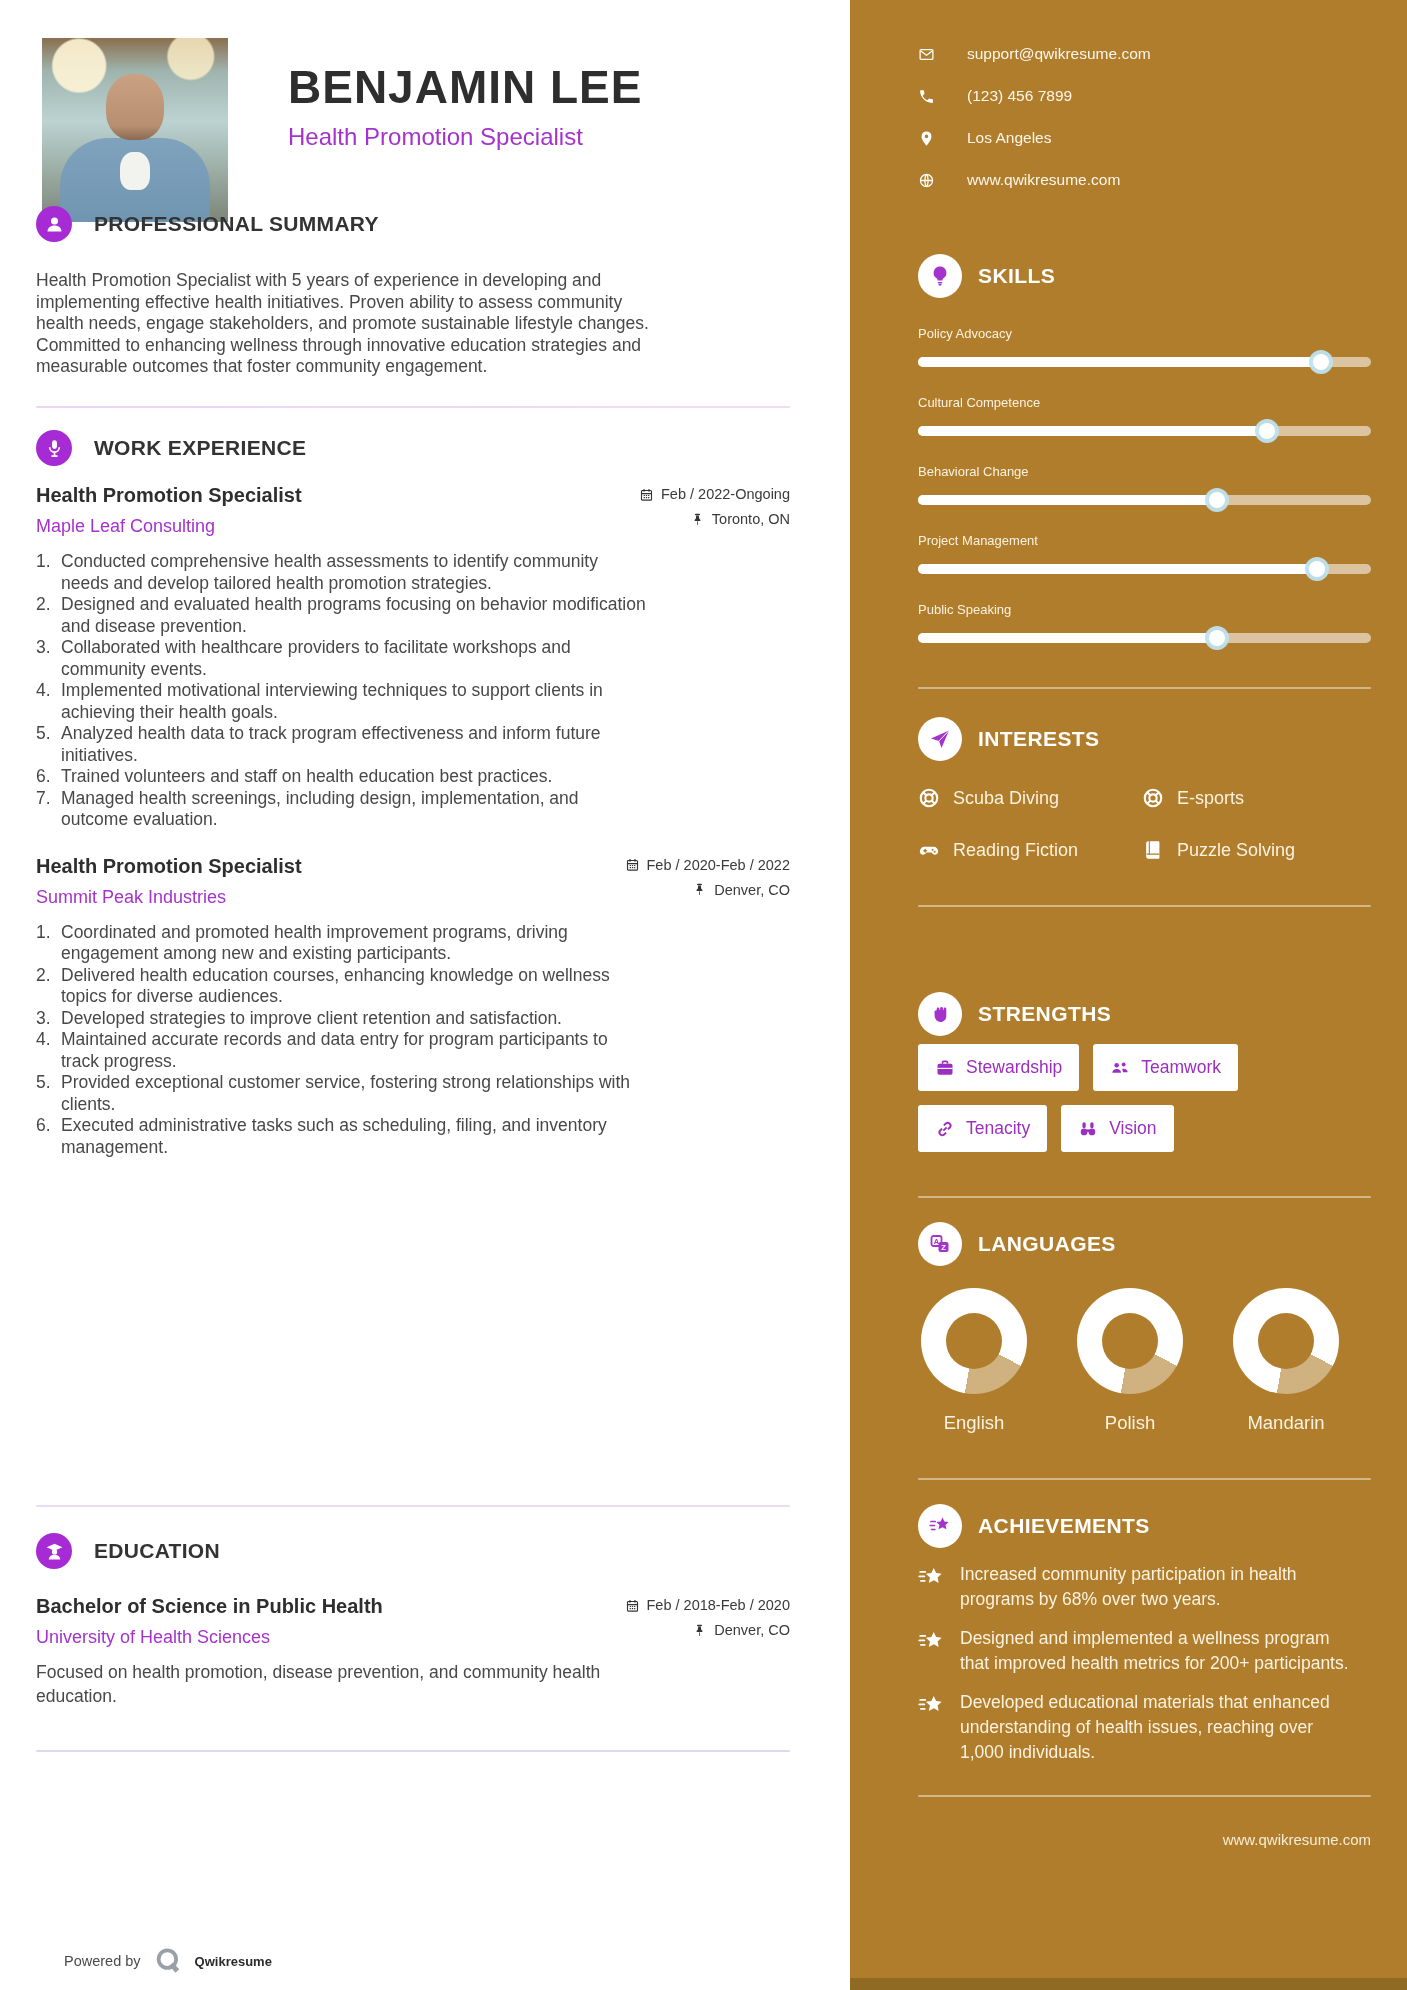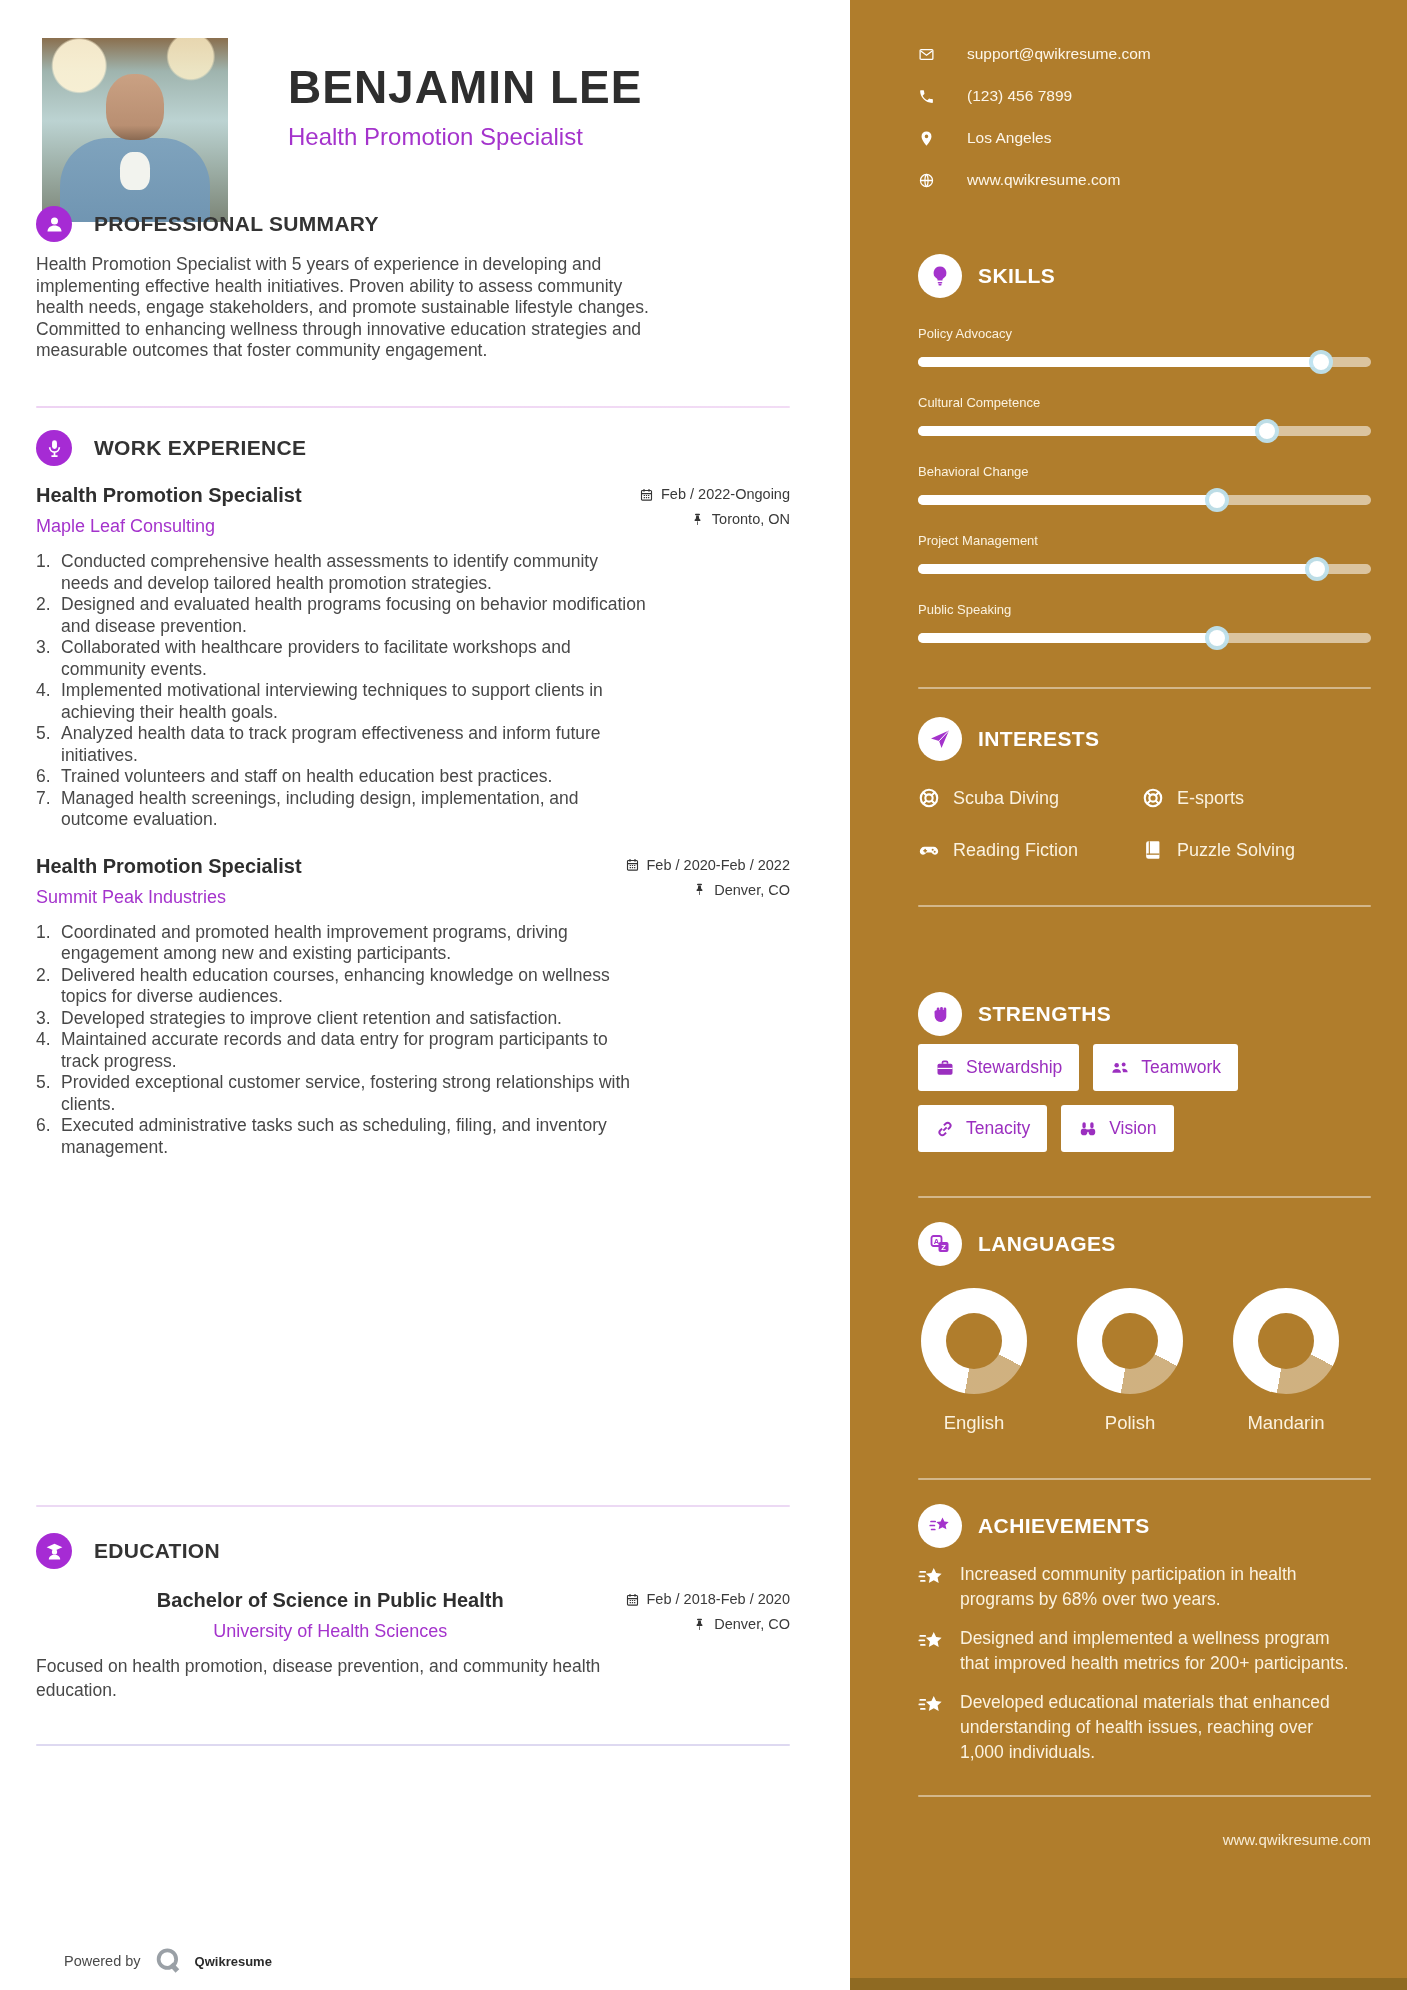--- a/index.html
+++ b/index.html
@@ -27,42 +27,42 @@
   .name-block{position:absolute;left:252px;top:62px;}
   .person-name{font-size:46px;font-weight:700;letter-spacing:1px;color:#2e2e2e;line-height:1.1;}
   .person-title{margin-top:10px;font-size:24px;color:#a433cc;font-weight:500;}
 
   .sec-head{display:flex;align-items:center;gap:22px;}
   .sec-badge{width:36px;height:36px;border-radius:50%;background:#a62bd4;display:flex;align-items:center;justify-content:center;flex:0 0 auto;}
   .sec-badge svg{width:21px;height:21px;}
   .sec-title{font-size:21px;font-weight:700;color:#333333;letter-spacing:.3px;}
 
   .summary-sec{position:absolute;left:0;top:206px;width:754px;}
-  .summary-text{margin-top:12px;width:618px;font-size:17.5px;line-height:21.5px;color:#484848;}
+  .summary-text{margin-top:28px;width:618px;font-size:17.5px;line-height:21.5px;color:#484848;}
 
   .divider{position:absolute;left:0;width:754px;height:2px;background:linear-gradient(90deg,#eed3f3,#f2dcf5);border-radius:2px;}
   .div1{top:406px;}
 
   .work-sec{position:absolute;left:0;top:430px;width:754px;}
   .job{margin-top:18px;}
   .job + .job{margin-top:24px;}
   .job-head{display:grid;grid-template-columns:1fr auto;column-gap:10px;}
   .job-title{font-size:20px;font-weight:700;color:#2e2e2e;}
   .job-company{margin-top:9px;font-size:18px;color:#a433cc;}
   .job-meta{display:flex;flex-direction:column;align-items:flex-end;row-gap:9px;padding-top:2px;}
   .meta-row{display:flex;align-items:center;gap:7px;font-size:14.5px;color:#3a3a3a;}
   .meta-row svg{width:15px;height:15px;flex:0 0 auto;}
   ol.bullets{margin:14px 0 0 0;padding:0;list-style:none;counter-reset:li;width:612px;}
   ol.bullets li{counter-increment:li;position:relative;padding-left:25px;font-size:17.5px;line-height:21.5px;color:#484848;}
   ol.bullets li::before{content:counter(li) ".";position:absolute;left:0;top:0;color:#484848;}
 
   .edu-sec{position:absolute;left:0;top:1505px;width:754px;}
   .edu-div-top{position:relative;width:754px;height:2px;background:#ecd9f4;border-radius:2px;}
   .edu-head{margin-top:26px;}
-  .edu-grid{display:grid;grid-template-columns:1fr auto;column-gap:0;margin-top:20px;text-align:center;}
+  .edu-grid{display:grid;grid-template-columns:1fr auto;column-gap:0;margin-top:26px;}
   .edu-degree{font-size:20px;font-weight:700;color:#2e2e2e;}
   .edu-school{margin-top:9px;font-size:18px;color:#a433cc;}
   .edu-desc{margin-top:12px;width:590px;font-size:17.5px;line-height:24px;color:#484848;}
   .edu-div-bottom{position:relative;margin-top:42px;width:754px;height:2px;background:#ded9f1;border-radius:2px;}
 
   .page-footer{position:absolute;left:28px;top:1898px;display:flex;align-items:center;gap:12px;margin-top:48px;}
   .powered{font-size:14.5px;color:#4a4a4a;}
   .qlogo{width:30px;height:30px;}
   .brand{font-size:13px;font-weight:700;color:#2b2b2b;}
 

